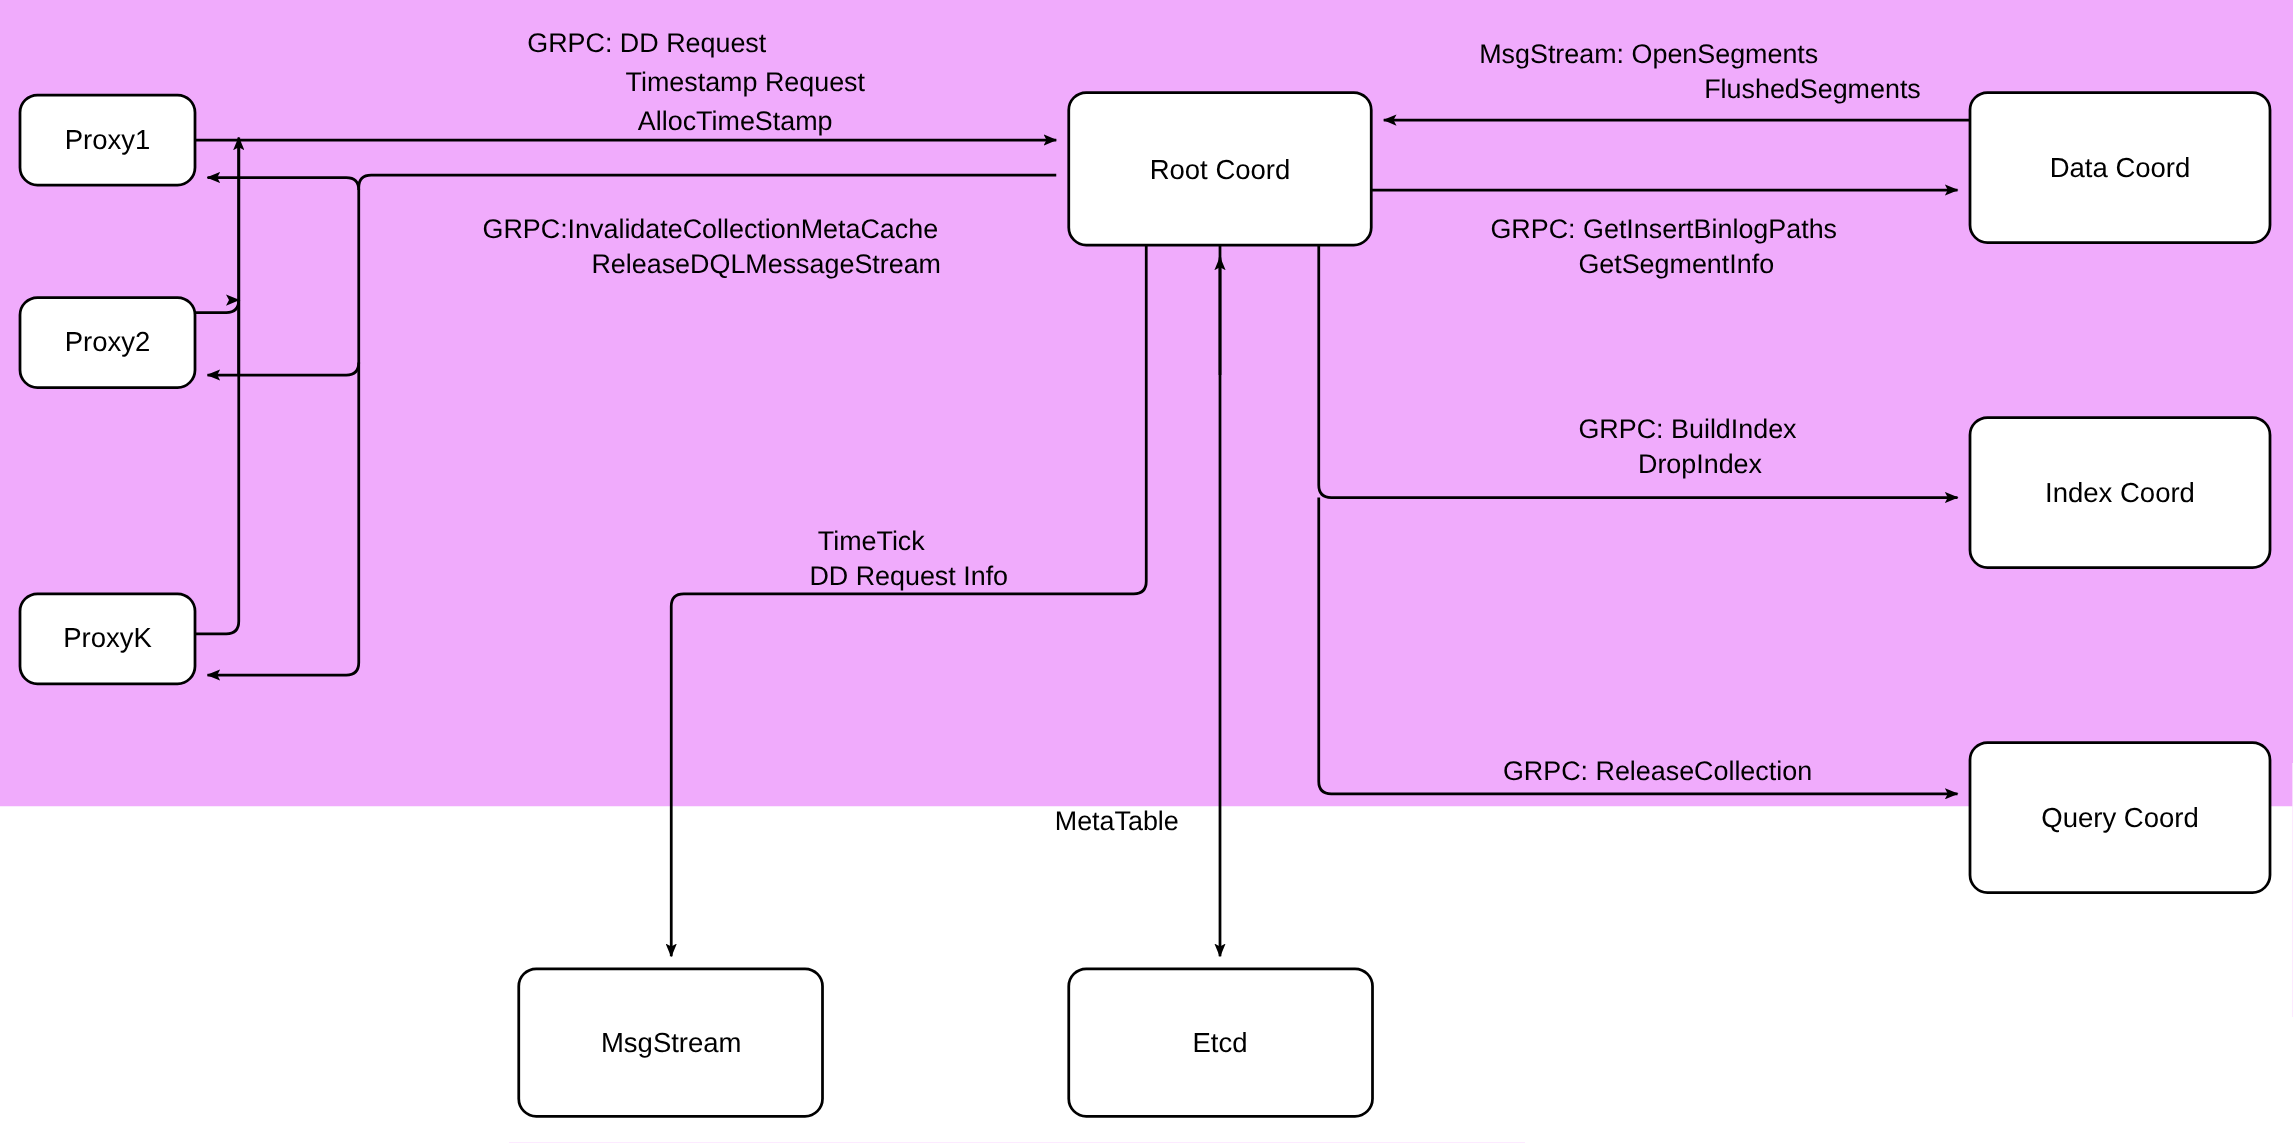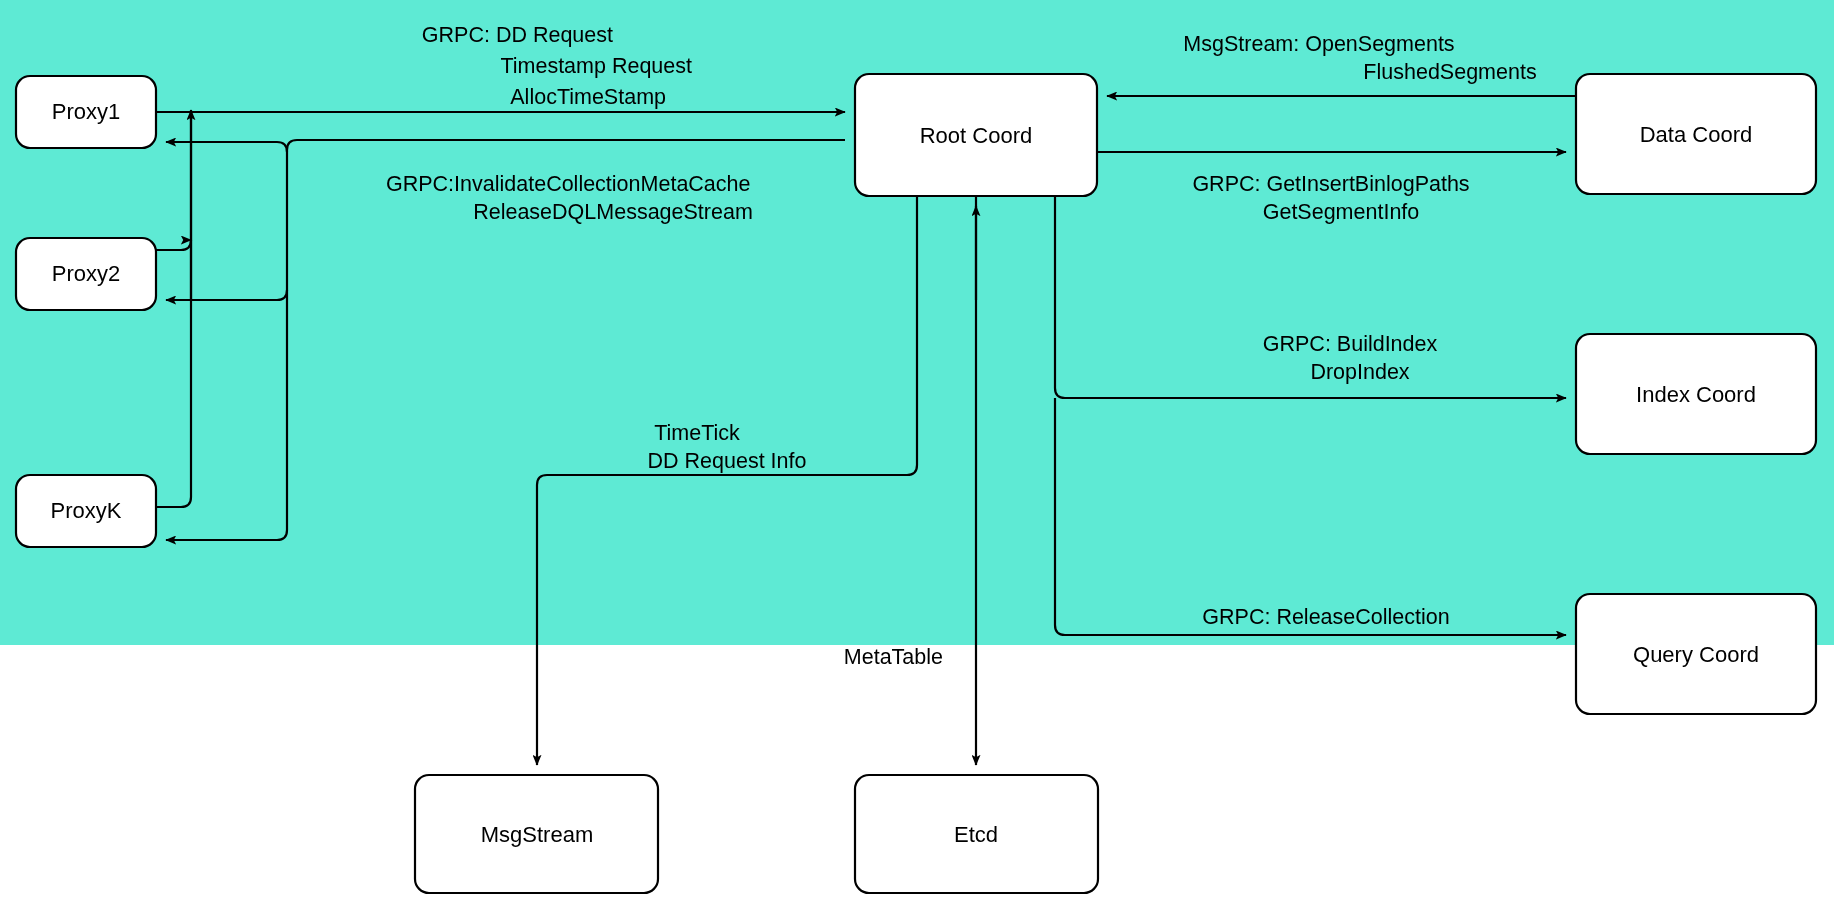--- a/index.html
+++ b/index.html
@@ -10,21 +10,21 @@
   body {
     width: 1834px;
     height: 914px;
     font-family: "Liberation Sans", sans-serif;
     overflow: hidden;
   }
   #diagram-root {
     position: relative;
     width: 1834px;
     height: 645px;
-    background: #5eead4;
+    background: #f0abfc;
   }
   svg#diagram-svg {
     position: absolute;
     top: 0;
     left: 0;
     width: 1834px;
     height: 914px;
   }
   .node-rect {
     fill: #ffffff;

